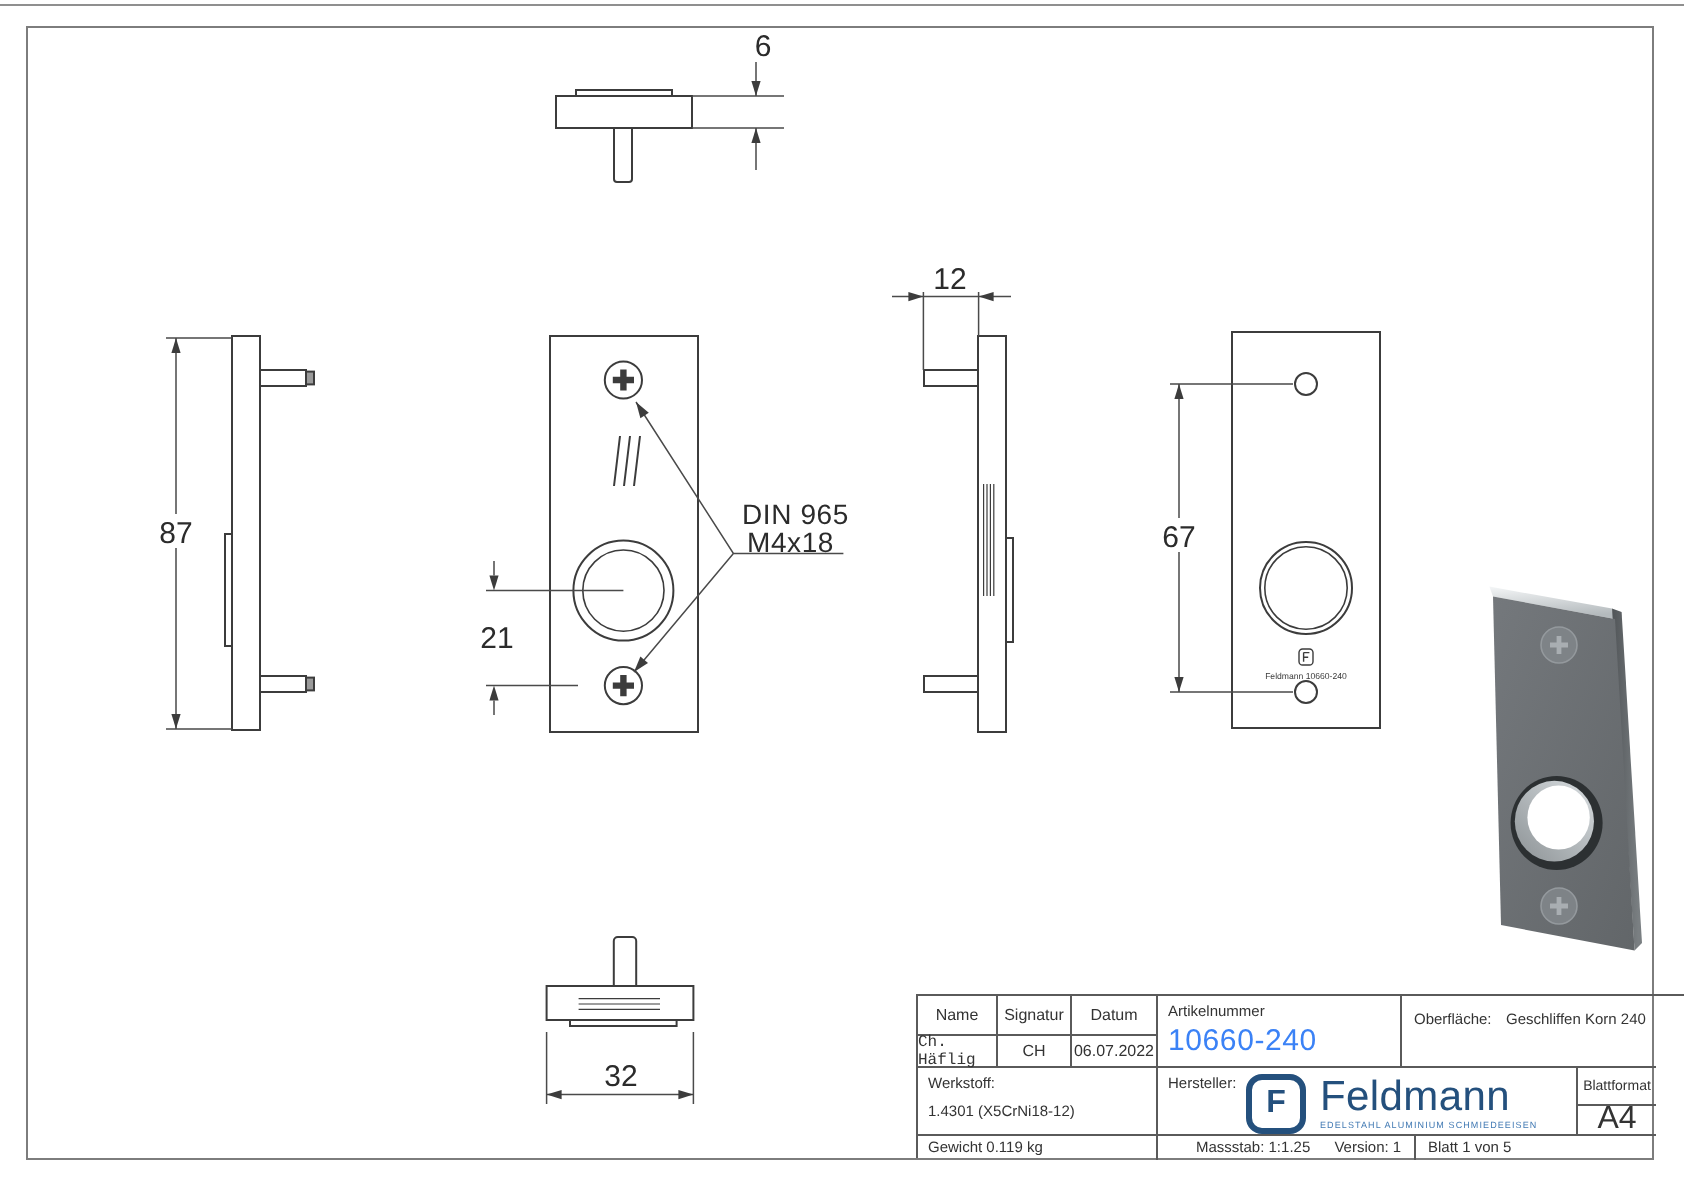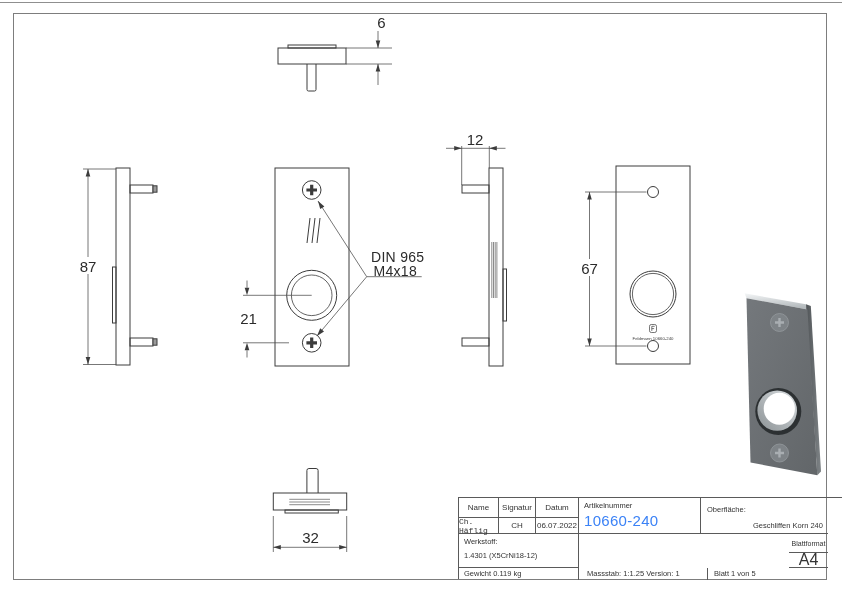--- a/index.html
+++ b/index.html
@@ -163,33 +163,43 @@
     <div class="cell br bb ctr" style="left:40px;top:20px;width:37px;height:16px;">CH</div>
     <div class="cell br bb ctr" style="left:77px;top:20px;width:43px;height:16px;">06.07.2022</div>
 
     <div class="cell br bb" style="left:120px;top:0;width:122px;height:36px;">
       <div class="small-label" style="position:absolute;left:5px;top:3px;">Artikelnummer</div>
       <div class="artikel-num" style="position:absolute;left:5px;top:14px;">10660-240</div>
     </div>
 
     <div class="cell bb" style="left:242px;top:0;width:127px;height:36px;">
       <span class="small-label" style="position:absolute;left:6px;top:7px;">Oberfläche:</span>
-      <span class="small-label" style="position:absolute;left:52px;top:7px;margin-top:16px;">Geschliffen Korn 240</span>
+      <span class="small-label" style="position:absolute;left:52px;top:7px;">Geschliffen Korn 240</span>
     </div>
 
     <div class="cell br bb" style="left:0;top:36px;width:120px;height:34px;">
       <div class="small-label" style="position:absolute;left:5px;top:3px;">Werkstoff:</div>
       <div class="small-label" style="position:absolute;left:5px;top:17px;">1.4301 (X5CrNi18-12)</div>
     </div>
 
     <div class="cell br" style="left:0;top:70px;width:120px;height:12px;line-height:12px;padding-left:5px;font-size:7.5px;">Gewicht 0.119 kg</div>
 
+    <div class="cell br bb" style="left:120px;top:36px;width:210px;height:34px;">
+      <div class="small-label" style="position:absolute;left:5px;top:3px;">Hersteller:</div>
+      <div class="logo" style="position:absolute;left:44px;top:3px;">
+        <div class="logo-mark">F</div>
+        <div class="logo-text">
+          <div class="logo-name">Feldmann</div>
+          <div class="logo-tagline">Edelstahl Aluminium Schmiedeeisen</div>
+        </div>
+      </div>
+    </div>
 
     <div class="cell bb ctr" style="left:330px;top:36px;width:39px;height:19px;font-size:7px;">Blattformat</div>
     <div class="cell bb ctr a4" style="left:330px;top:55px;width:39px;height:15px;">A4</div>
 
     <div class="cell br" style="left:120px;top:70px;width:129px;height:12px;line-height:12px;font-size:7.5px;">
-      <span style="margin-left:8px;">Massstab: 1:1.25</span>
-      <span style="margin-left:0;">Version: 1</span>
+      <span style="margin-left:19px;">Massstab: 1:1.25</span>
+      <span style="margin-left:10px;">Version: 1</span>
     </div>
     <div class="cell" style="left:249px;top:70px;width:120px;height:12px;line-height:12px;padding-left:6px;font-size:7.5px;">Blatt 1 von 5</div>
   </div>
 </div>
 
 </body></html>

